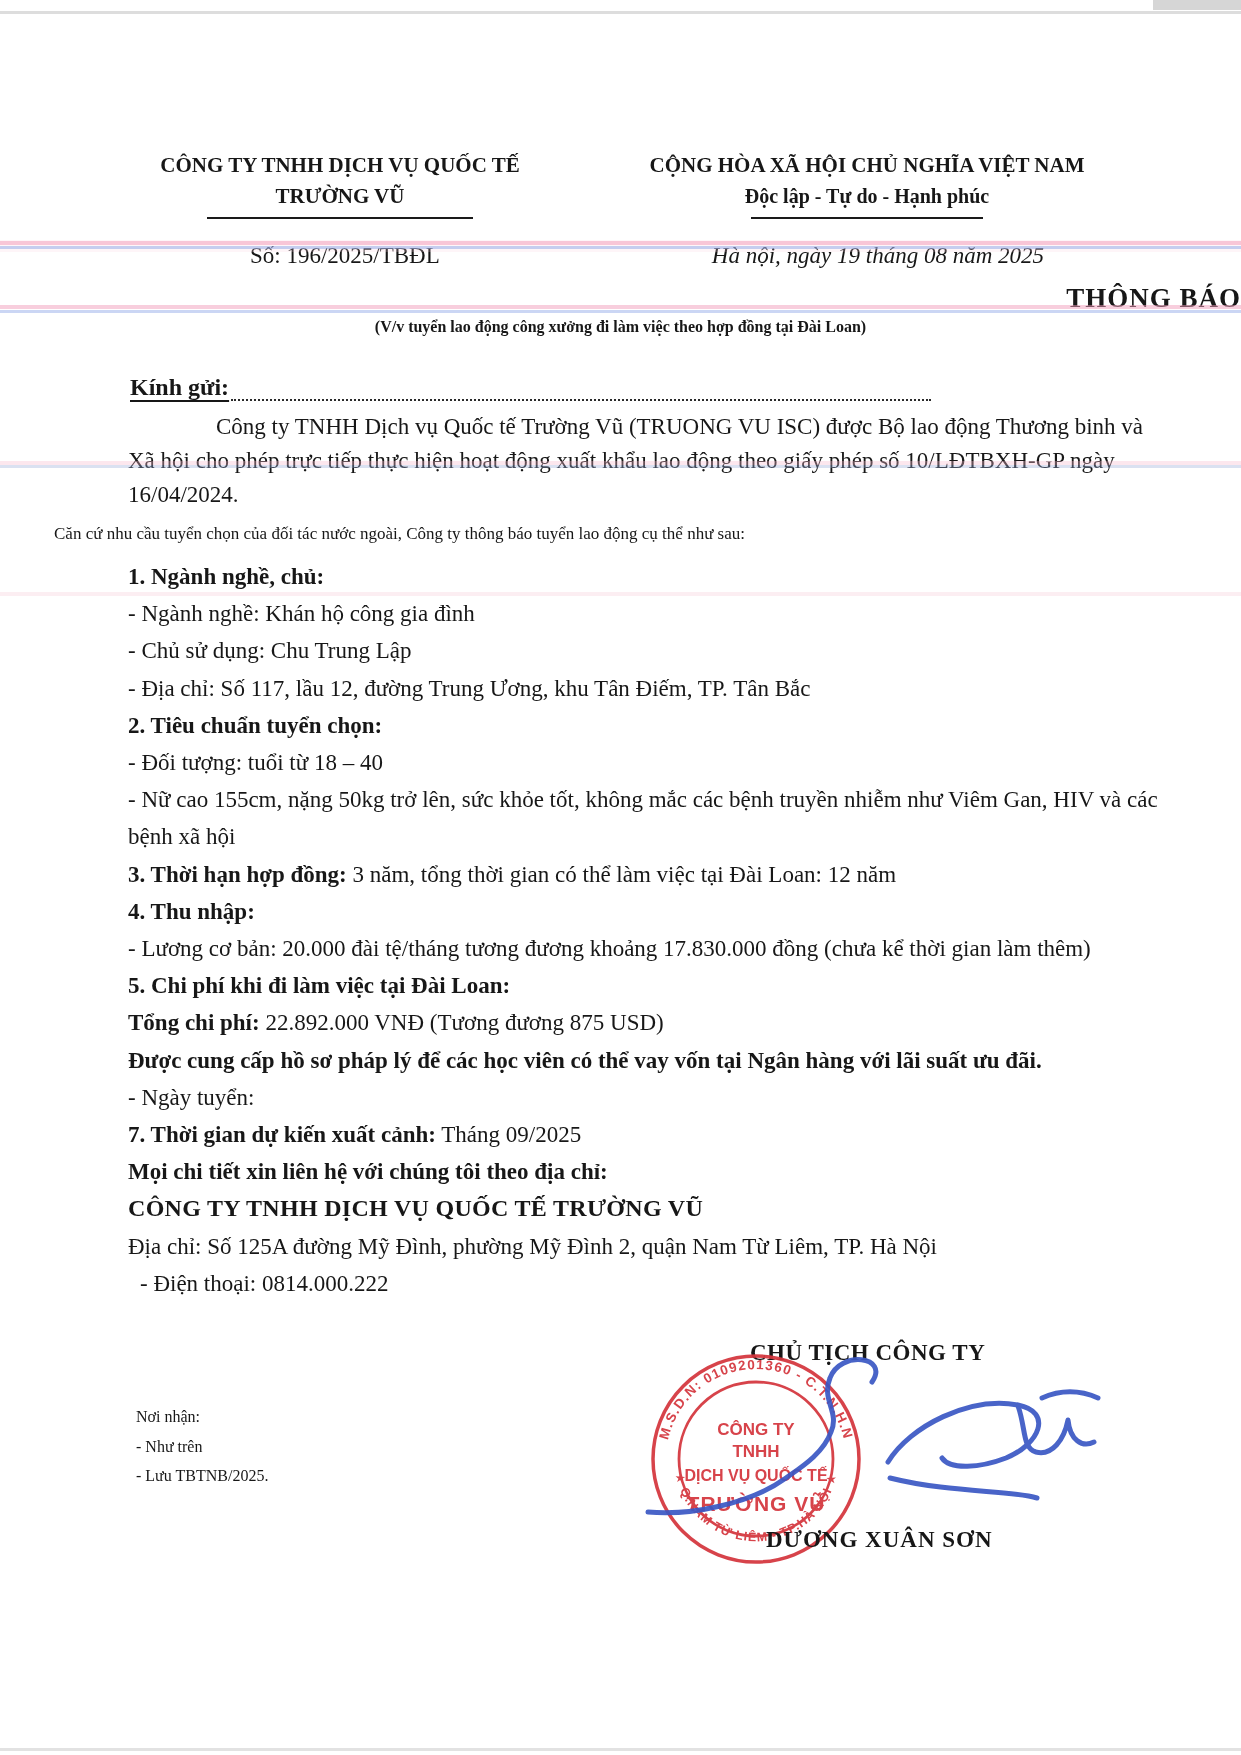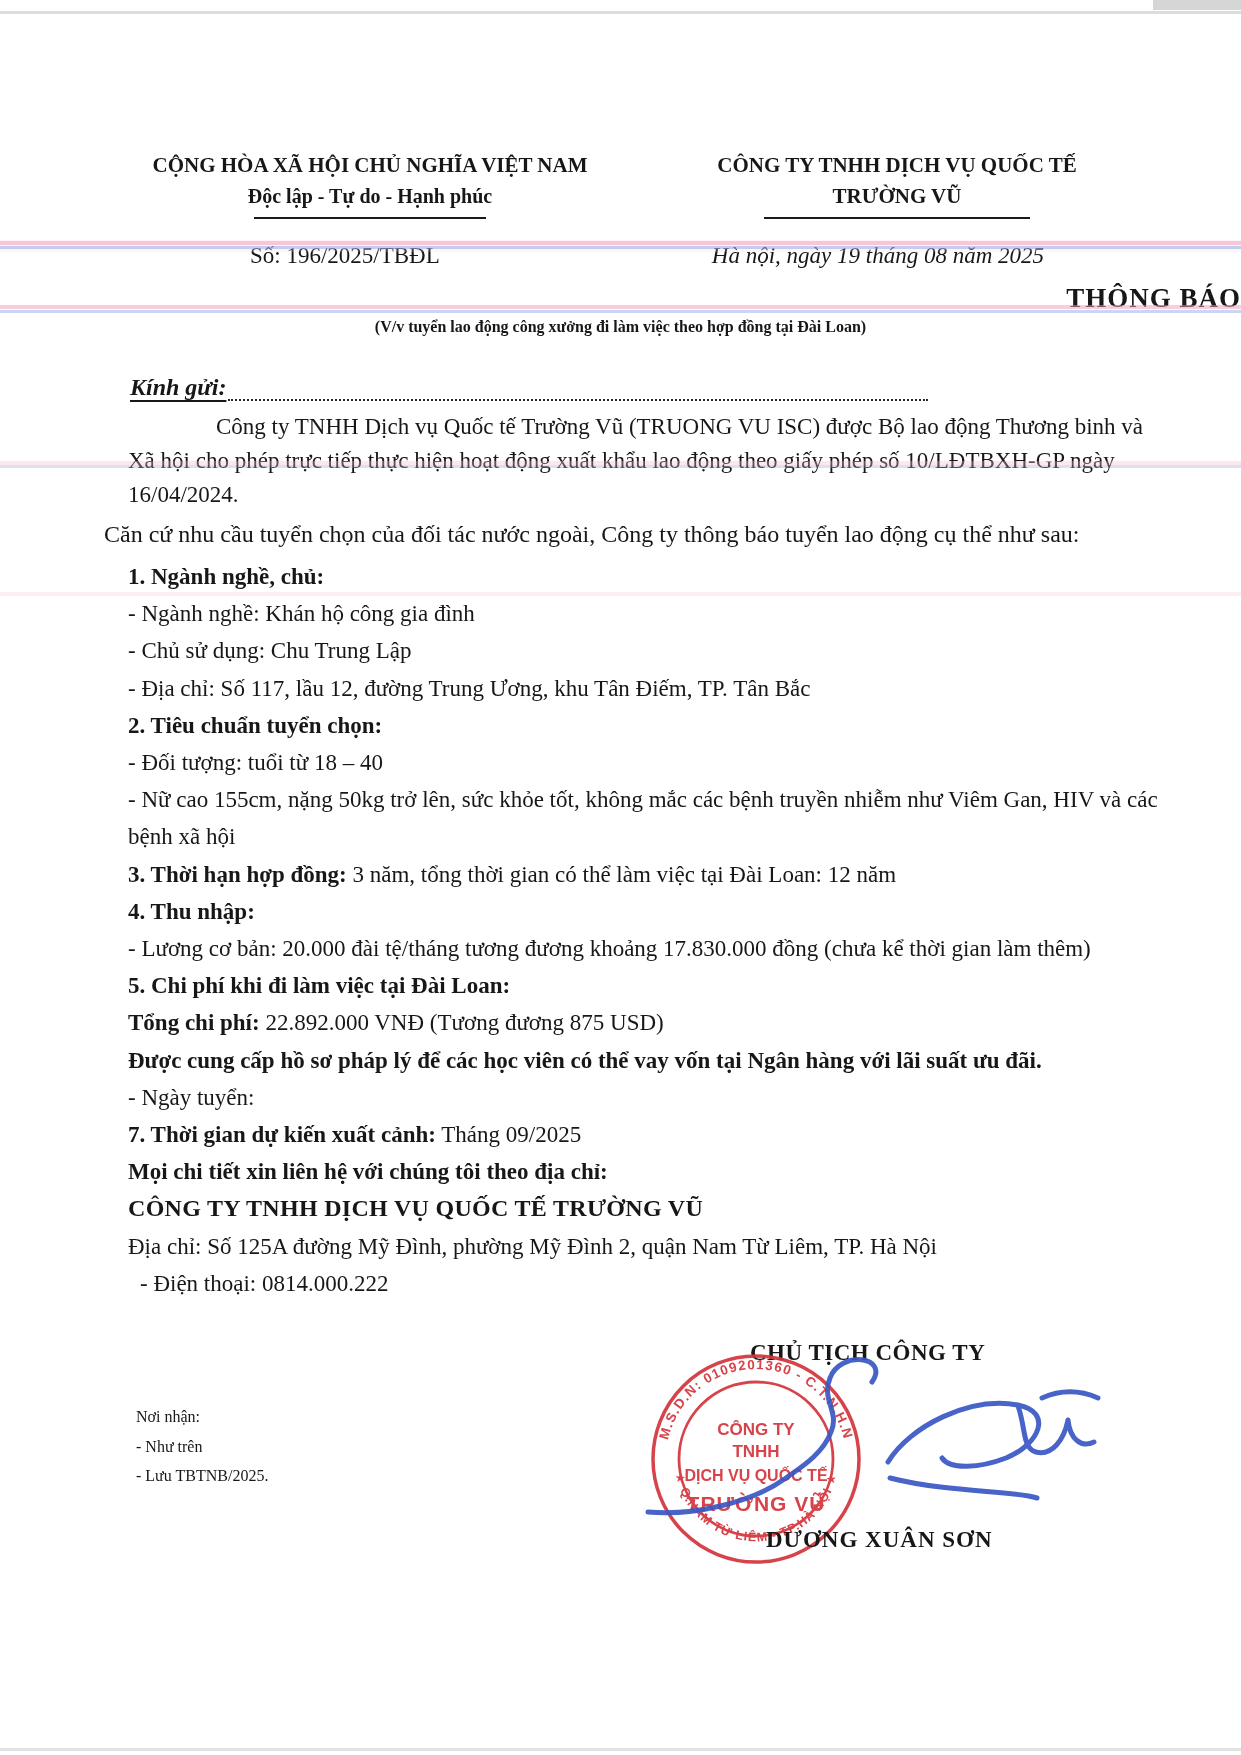--- a/index.html
+++ b/index.html
@@ -18,26 +18,26 @@
   .hrule-right{width:232px;}
 
   
   .meta{display:flex;justify-content:space-between;padding:24px 197px 0 250px;font-size:23px;gap:44px;}
   .meta-date{font-style:italic;}
 
   .title{text-align:right;margin-top:14px;font-size:27px;font-weight:bold;letter-spacing:1px;}
   .subtitle{text-align:center;margin-top:4px;font-size:16px;font-weight:bold;}
 
   .salutation{display:flex;align-items:flex-end;margin:16px 90px 0 130px;}
-  .salutation b{font-size:24px;font-style:italic;text-decoration:underline;
+  .salutation b{font-size:24px;text-decoration:underline;
                 text-decoration-thickness:2px;text-underline-offset:5px;white-space:nowrap;margin-top:22px;}
   .leader{flex:0 0 700px;border-bottom:2.6px dotted #2a2a2a;height:26px;margin-left:2px;}
 
   .para1{margin:9px 86px 0 128px;font-size:23px;line-height:34px;text-indent:88px;}
-  .para2{margin:4px 70px 0 104px;font-size:24px;line-height:36px;}
+  .para2{margin:4px 70px 0 54px;font-size:17px;line-height:36px;}
 
   .lines{margin:6px 70px 0 128px;font-size:23px;line-height:37.2px;}
   .ln b{font-weight:bold;}
   .ln .bi{font-weight:bold;}
   .ln .company{font-size:24px;letter-spacing:.3px;}
   .pad12{padding-left:12px;}
 
   
   .sig-title{position:absolute;left:750px;top:1340px;font-size:23px;font-weight:bold;letter-spacing:.5px;}
   .recipients{position:absolute;left:136px;top:1402px;font-size:16px;line-height:29.5px;}
@@ -56,29 +56,29 @@
   <div class="artifact" style="top:241px;height:4px;background:rgba(242,158,188,.55);"></div>
   <div class="artifact" style="top:246px;height:3px;background:rgba(140,165,230,.5);"></div>
   <div class="artifact" style="top:305px;height:4px;background:rgba(242,158,188,.5);"></div>
   <div class="artifact" style="top:310px;height:3px;background:rgba(140,165,230,.45);"></div>
   <div class="artifact" style="top:461px;height:4px;background:rgba(246,185,205,.35);"></div>
   <div class="artifact" style="top:465px;height:3px;background:rgba(150,170,215,.35);"></div>
   <div class="artifact" style="top:592px;height:4px;background:rgba(246,195,210,.28);"></div>
   <div class="artifact" style="top:1748px;height:3px;background:#e2e2e2;"></div>
 
   <div class="header">
+    <div class="hcol hcol-left">
+      <div>CÔNG TY TNHH DỊCH VỤ QUỐC TẾ</div>
+      <div>TRƯỜNG VŨ</div>
+      <div class="hrule hrule-left"></div>
+    </div>
     <div class="hcol hcol-right">
       <div>CỘNG HÒA XÃ HỘI CHỦ NGHĨA VIỆT NAM</div>
       <div class="l2">Độc lập - Tự do - Hạnh phúc</div>
       <div class="hrule hrule-right"></div>
-    </div>
-    <div class="hcol hcol-left">
-      <div>CÔNG TY TNHH DỊCH VỤ QUỐC TẾ</div>
-      <div>TRƯỜNG VŨ</div>
-      <div class="hrule hrule-left"></div>
     </div>
   </div>
 
   <div class="meta">
     <div class="meta-number">Số: 196/2025/TBĐL</div>
     <div class="meta-date">Hà nội, ngày 19 tháng 08 năm 2025</div>
   </div>
 
   <div class="title">THÔNG BÁO</div>
   <div class="subtitle">(V/v tuyển lao động công xưởng đi làm việc theo hợp đồng tại Đài Loan)</div>

